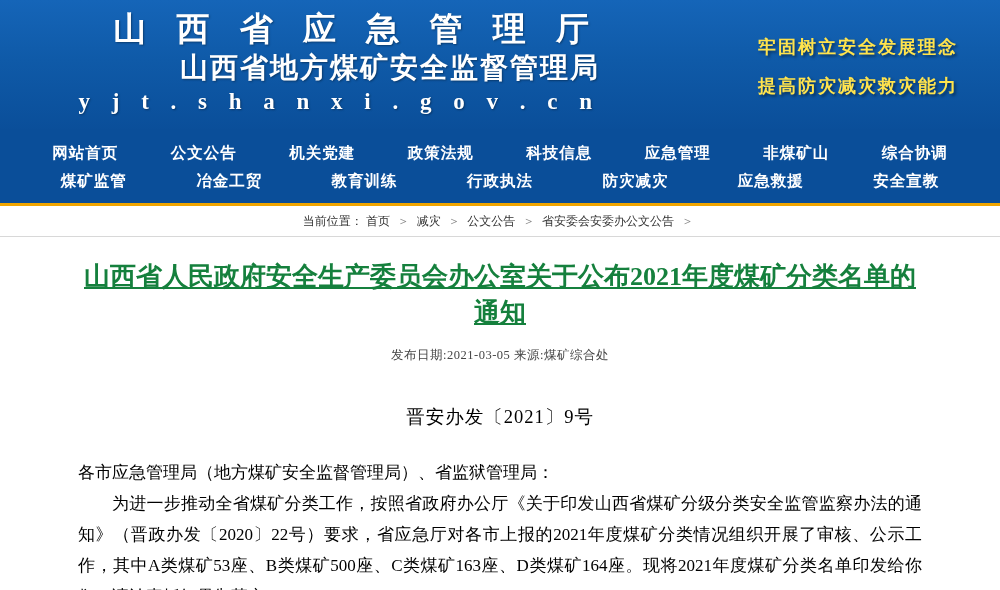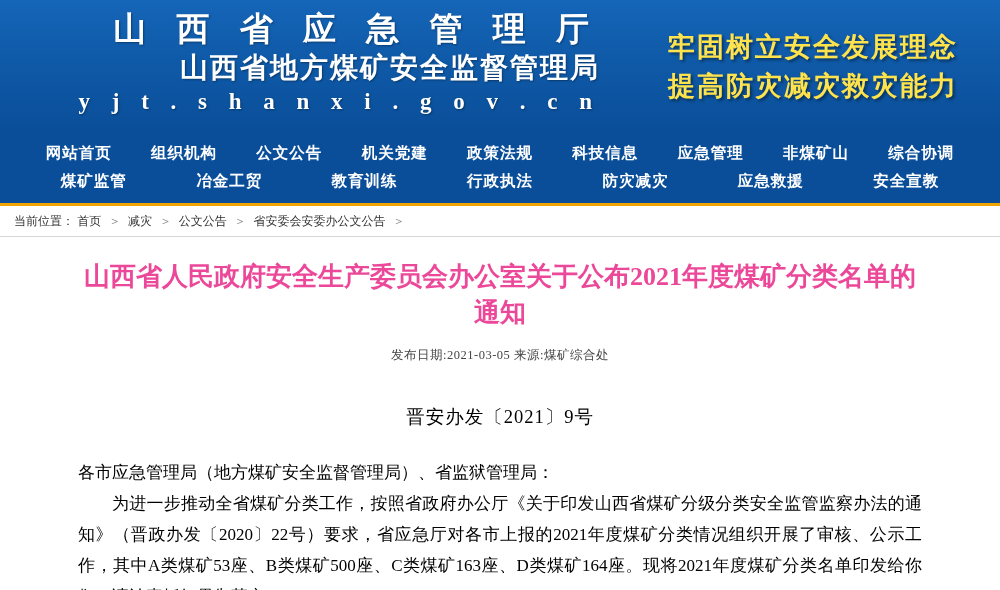--- a/index.html
+++ b/index.html
@@ -66,21 +66,21 @@
   }
   .header-right {
     position: absolute;
     right: 42px;
     top: 28px;
     text-align: center;
     color: #ffe34d;
   }
   .slogan {
     font-family: "Liberation Serif", serif;
-    font-size: 27px;
+    font-size: 18px;
     font-weight: bold;
     letter-spacing: 2px;
     line-height: 39px;
     text-shadow: 2px 2px 3px rgba(0,0,0,0.45);
     white-space: nowrap;
   }
 
   
   .nav {
     width: 1000px;
@@ -112,43 +112,45 @@
   .breadcrumb {
     height: 30px;
     line-height: 30px;
     padding: 0 14px;
     font-size: 12px;
     color: #333333;
     background: #ffffff;
     border-bottom: 1px solid #d8d8d8;
     white-space: nowrap;
     overflow: hidden;
+    text-align: center;
   }
   .breadcrumb .crumb-label { color: #333333; }
   .breadcrumb .crumb {
     color: #333333;
     cursor: pointer;
     text-decoration: none;
   }
   .breadcrumb .sep { color: #888888; margin: 0 4px; }
 
   
   .article {
     width: 1000px;
     box-sizing: border-box;
     padding: 22px 78px 0 78px;
   }
   .article-title {
     text-align: center;
     font-family: "Liberation Serif", serif;
     font-size: 26px;
     font-weight: bold;
-    color: #ec4899;
+    color: #15803d;
     line-height: 36px;
     letter-spacing: 0px;
+    text-decoration: underline;
   }
   .article-meta {
     margin-top: 16px;
     text-align: center;
     font-family: "Liberation Serif", serif;
     font-size: 12.5px;
     color: #444444;
     letter-spacing: 0.5px;
   }
   .doc-number {
@@ -181,21 +183,20 @@
   </div>
   <div class="header-right">
     <div class="slogan">牢固树立安全发展理念</div>
     <div class="slogan">提高防灾减灾救灾能力</div>
   </div>
 </div>
 
 <div class="nav">
   <div class="nav-row">
     <div class="nav-item">网站首页</div>
-    <div class="nav-item">组织机构</div>
     <div class="nav-item">公文公告</div>
     <div class="nav-item">机关党建</div>
     <div class="nav-item">政策法规</div>
     <div class="nav-item">科技信息</div>
     <div class="nav-item">应急管理</div>
     <div class="nav-item">非煤矿山</div>
     <div class="nav-item">综合协调</div>
   </div>
   <div class="nav-row">
     <div class="nav-item">煤矿监管</div>

